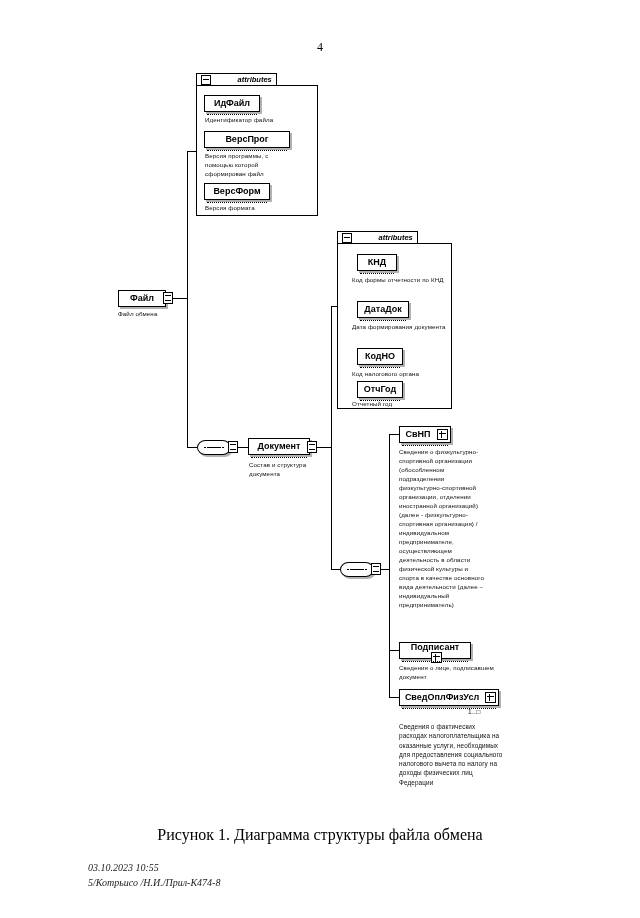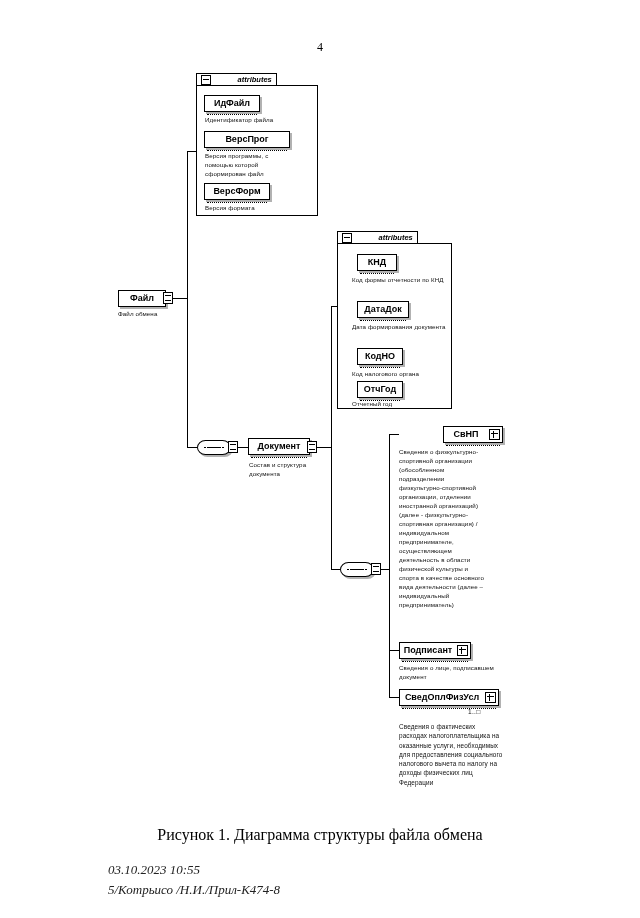--- a/index.html
+++ b/index.html
@@ -131,24 +131,23 @@
 
   .figcaption{
     position:absolute;left:0;top:826px;width:640px;text-align:center;
     font-family:"Liberation Serif", serif;
     font-size:16px;
   }
   .footer{
     position:absolute;left:88px;top:860px;
     font-family:"Liberation Serif", serif;
     font-style:italic;
-    font-size:13px;
+    font-size:10px;
     line-height:1.5;
     color:#222;
-    margin-left:20px;
   }
 </style>
 </head>
 <body>
 
 <div class="page">
 
   <div class="page-number">4</div>
 
   <div class="attrbox" style="left:196px;top:85px;width:122px;height:131px;">
@@ -235,27 +234,27 @@
   </div>
   <div class="stub" style="left:371px;top:563px;"></div>
   <div class="hline" style="left:381px;top:569px;width:8px;"></div>
 
   <div class="vline" style="left:389px;top:434px;height:135px;"></div>
   <div class="hline" style="left:389px;top:434px;width:10px;"></div>
   <div class="vline" style="left:389px;top:569px;height:128px;"></div>
   <div class="hline" style="left:389px;top:650px;width:10px;"></div>
   <div class="hline" style="left:389px;top:697px;width:10px;"></div>
 
-  <div class="node dashed-bottom" style="left:399px;top:426px;width:60px;margin-left:44px;">
+  <div class="node dashed-bottom" style="left:399px;top:426px;width:52px;">
     <span class="nlabel">СвНП</span>
     <span class="expander plus"></span>
   </div>
   <div class="caption" style="left:399px;top:448px;width:90px;">Сведения о физкультурно-спортивной организации (обособленном подразделении физкультурно-спортивной организации, отделении иностранной организаций) (далее - физкультурно-спортивная организация) / индивидуальном предпринимателе, осуществляющем деятельность в области физической культуры и спорта в качестве основного вида деятельности (далее – индивидуальный предприниматель)</div>
 
-  <div class="node dashed-bottom" style="left:399px;top:642px;width:72px;">
+  <div class="node dashed-bottom" style="left:399px;top:642px;width:72px;flex-direction:column;">
     <span class="nlabel">Подписант</span>
     <span class="expander plus"></span>
   </div>
   <div class="caption" style="left:399px;top:664px;width:95px;">Сведения о лице, подписавшем документ</div>
 
   <div class="node dashed-bottom" style="left:399px;top:689px;width:100px;">
     <span class="nlabel">СведОплФизУсл</span>
     <span class="expander plus"></span>
   </div>
   <div class="card" style="left:468px;top:708px;">1..□</div>

